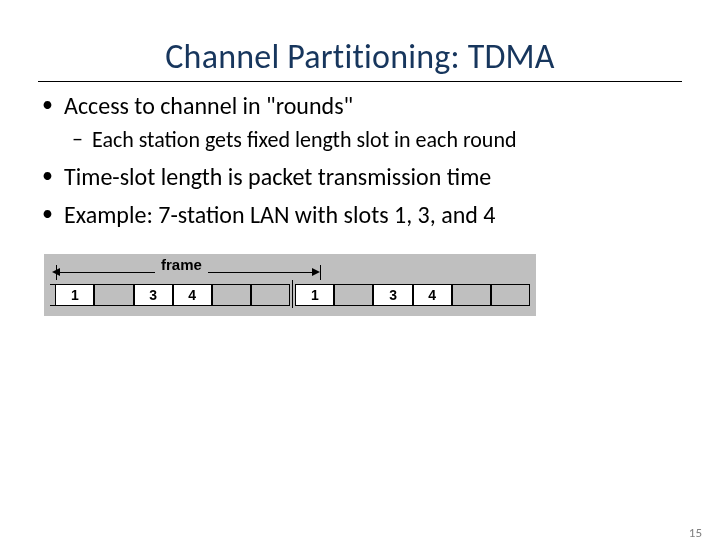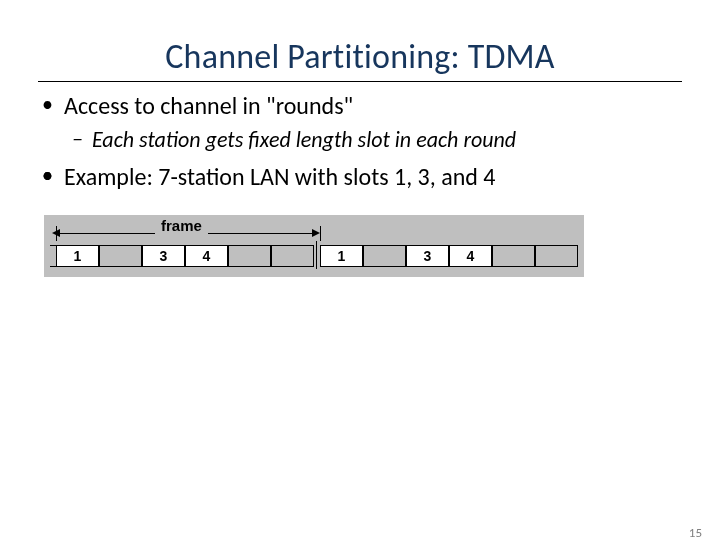--- a/index.html
+++ b/index.html
@@ -60,34 +60,33 @@
     list-style: none;
     margin: 4px 0 0 0;
     padding: 0;
   }
   ul.sub > li {
     position: relative;
     font-size: 22px;
     line-height: 1.3;
     padding-left: 28px;
     margin-top: 2px;
-    font-style: italic;
   }
   ul.sub > li::before {
     content: "–";
     position: absolute;
     left: 8px;
     top: -1px;
     font-size: 22px;
   }
 
   
   .diagram {
     margin: 22px 0 0 44px;
-    width: 540px;
+    width: 492px;
     background: #bfbfbf;
     padding: 4px 6px 8px 6px;
     box-sizing: border-box;
   }
   .frame-label-row {
     position: relative;
     height: 22px;
   }
   .frame-arrow-line {
     position: absolute;
@@ -213,20 +212,21 @@
   <ul class="bullets">
     <li>
       <span>Access to channel in "rounds"</span>
       <ul class="sub">
         <li>
           <span>Each station gets fixed length slot in each round</span>
         </li>
       </ul>
     </li>
     <li>
+      <span>Time-slot length is packet transmission time</span>
     </li>
     <li>
       <span>Example: 7-station LAN with slots 1, 3, and 4</span>
     </li>
   </ul>
 
   <div class="diagram">
     <div class="frame-label-row">
       <div class="frame-vert l"></div>
       <div class="arrow-head-left"></div>

